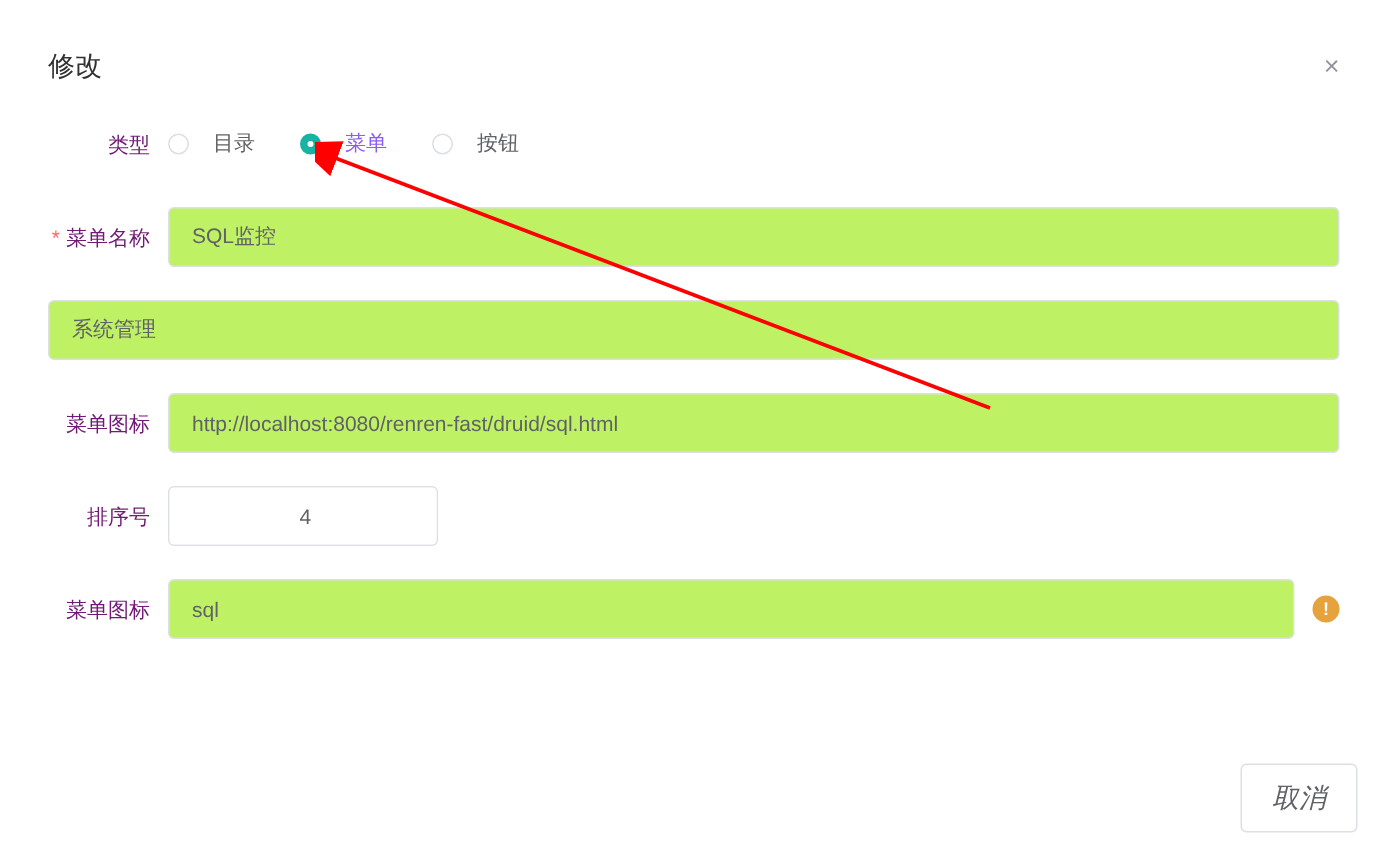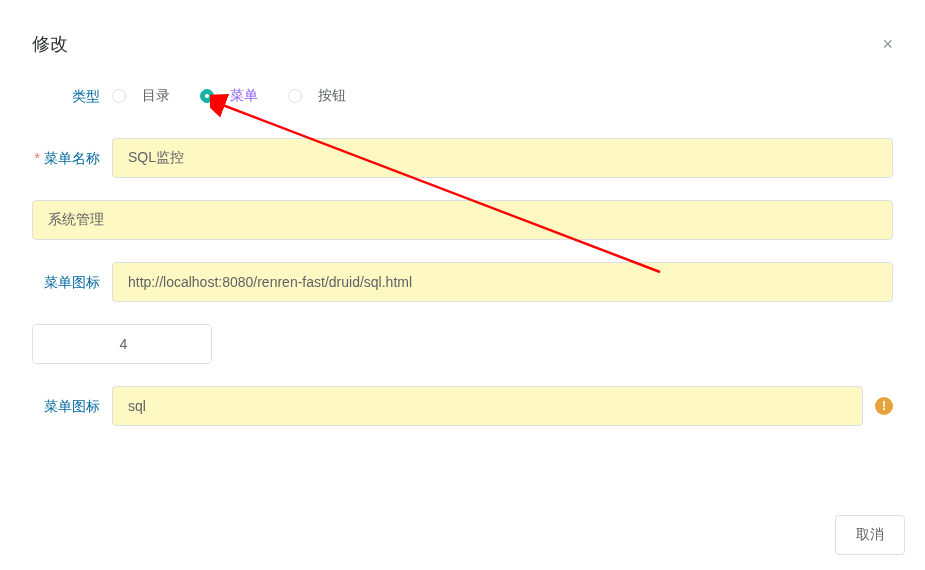--- a/index.html
+++ b/index.html
@@ -37,21 +37,21 @@
   }
   .form-item {
     display: flex;
     align-items: center;
     margin-bottom: 22px;
   }
   .form-label {
     width: 80px;
     text-align: right;
     padding-right: 12px;
-    color: #0369a1;
+    color: #701a75;
     font-size: 14px;
     line-height: 40px;
     flex-shrink: 0;
   }
   .form-label.required::before {
     content: "*";
     color: #F56C6C;
     margin-right: 4px;
   }
   .form-content {
@@ -99,21 +99,21 @@
   .radio.selected .radio-label { color: #8b5cf6; }
   .input {
     width: 100%;
     height: 40px;
     border: 1px solid #DCDFE6;
     border-radius: 4px;
     padding: 0 15px;
     font-size: 14px;
     color: #606266;
     outline: none;
-    background: #fef9c3;
+    background: #bef264;
   }
   .input::placeholder { color: #C0C4CC; }
   .input-number {
     display: flex;
     width: 180px;
     height: 40px;
     border: 1px solid #DCDFE6;
     border-radius: 4px;
     overflow: hidden;
   }
@@ -142,25 +142,26 @@
   .dialog-footer {
     position: absolute;
     bottom: 15px;
     right: 20px;
     display: flex;
     gap: 10px;
   }
   .btn {
     padding: 10px 20px;
     border-radius: 4px;
-    font-size: 14px;
+    font-size: 18px;
     cursor: pointer;
     border: 1px solid #DCDFE6;
     background: #fff;
     color: #606266;
+    font-style: italic;
   }
   .btn-primary {
     background: #17B3A3;
     border-color: #17B3A3;
     color: #fff;
   }
   .annotation-arrow {
     position: absolute;
     top: 92px;
     left: 210px;
@@ -212,20 +213,21 @@
 
     <div class="form-item">
       <label class="form-label">菜单图标</label>
       <div class="form-content">
         <input class="input" value="http://localhost:8080/renren-fast/druid/sql.html" style="">
       </div>
     </div>
 
 
     <div class="form-item">
+      <label class="form-label">排序号</label>
       <div class="form-content">
         <div class="input-number">
           <input class="input-number-field" value="4" style="">
 
         </div>
       </div>
     </div>
 
     <div class="form-item">
       <label class="form-label">菜单图标</label>

